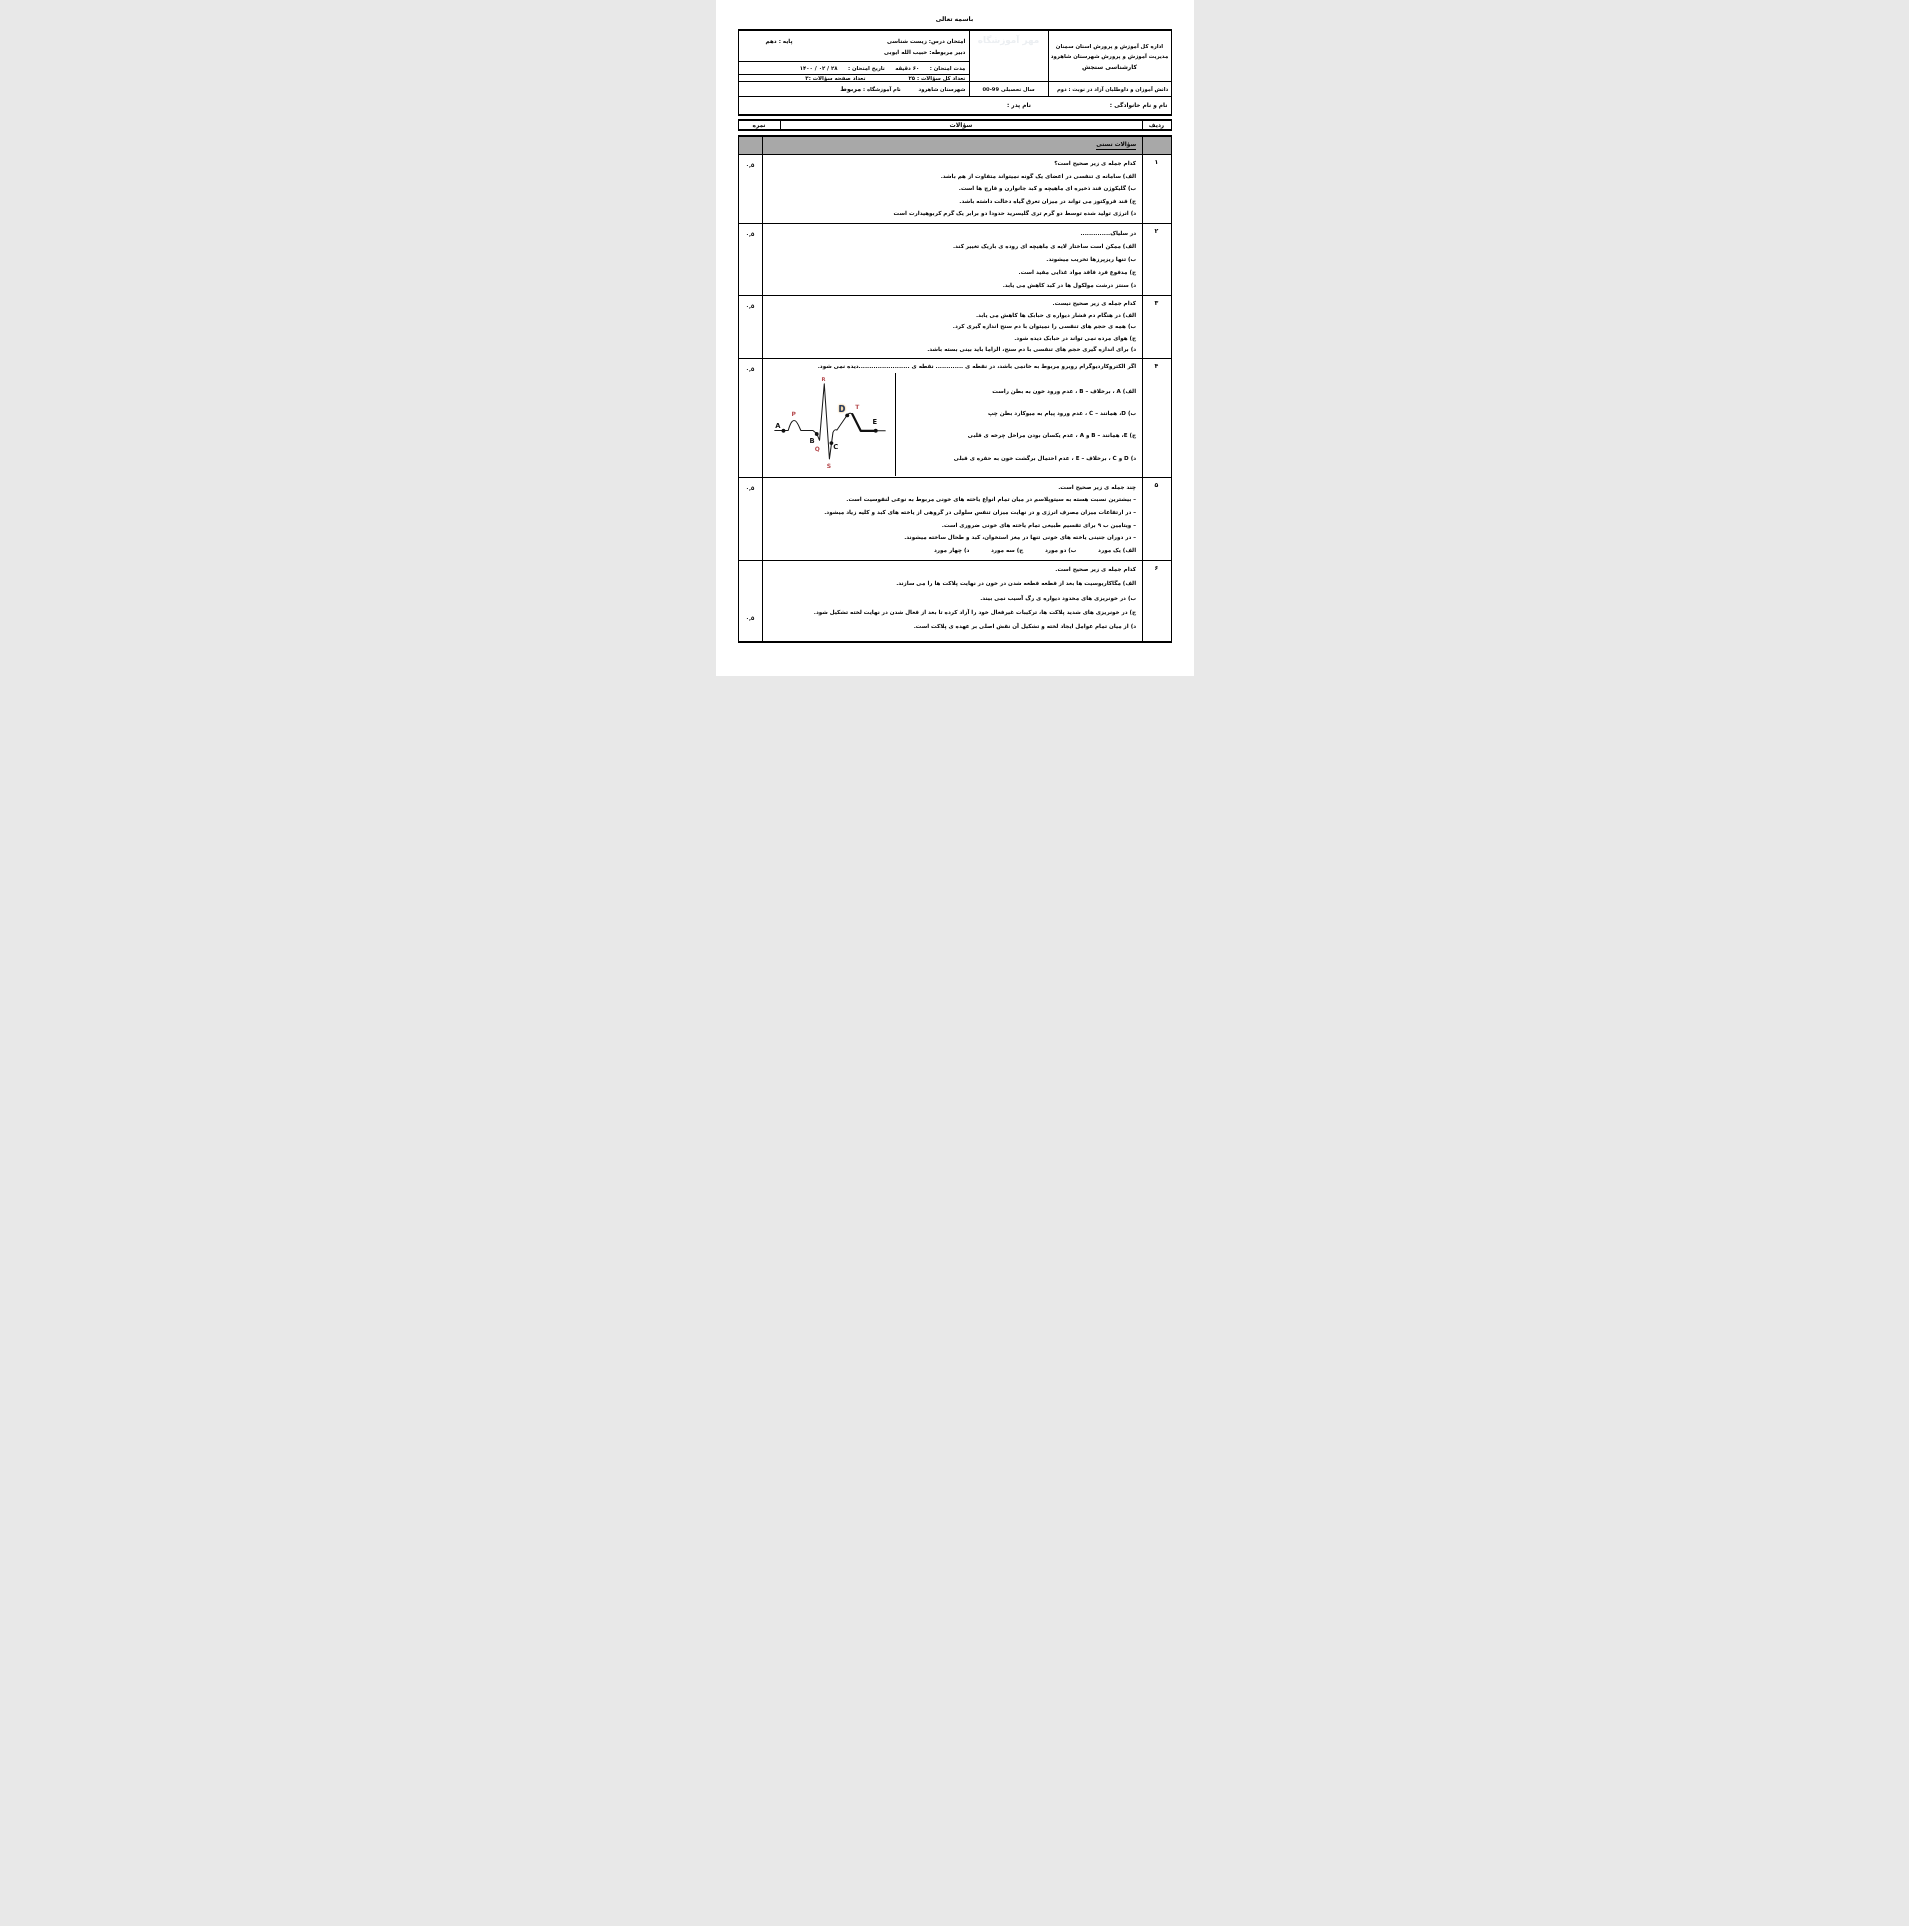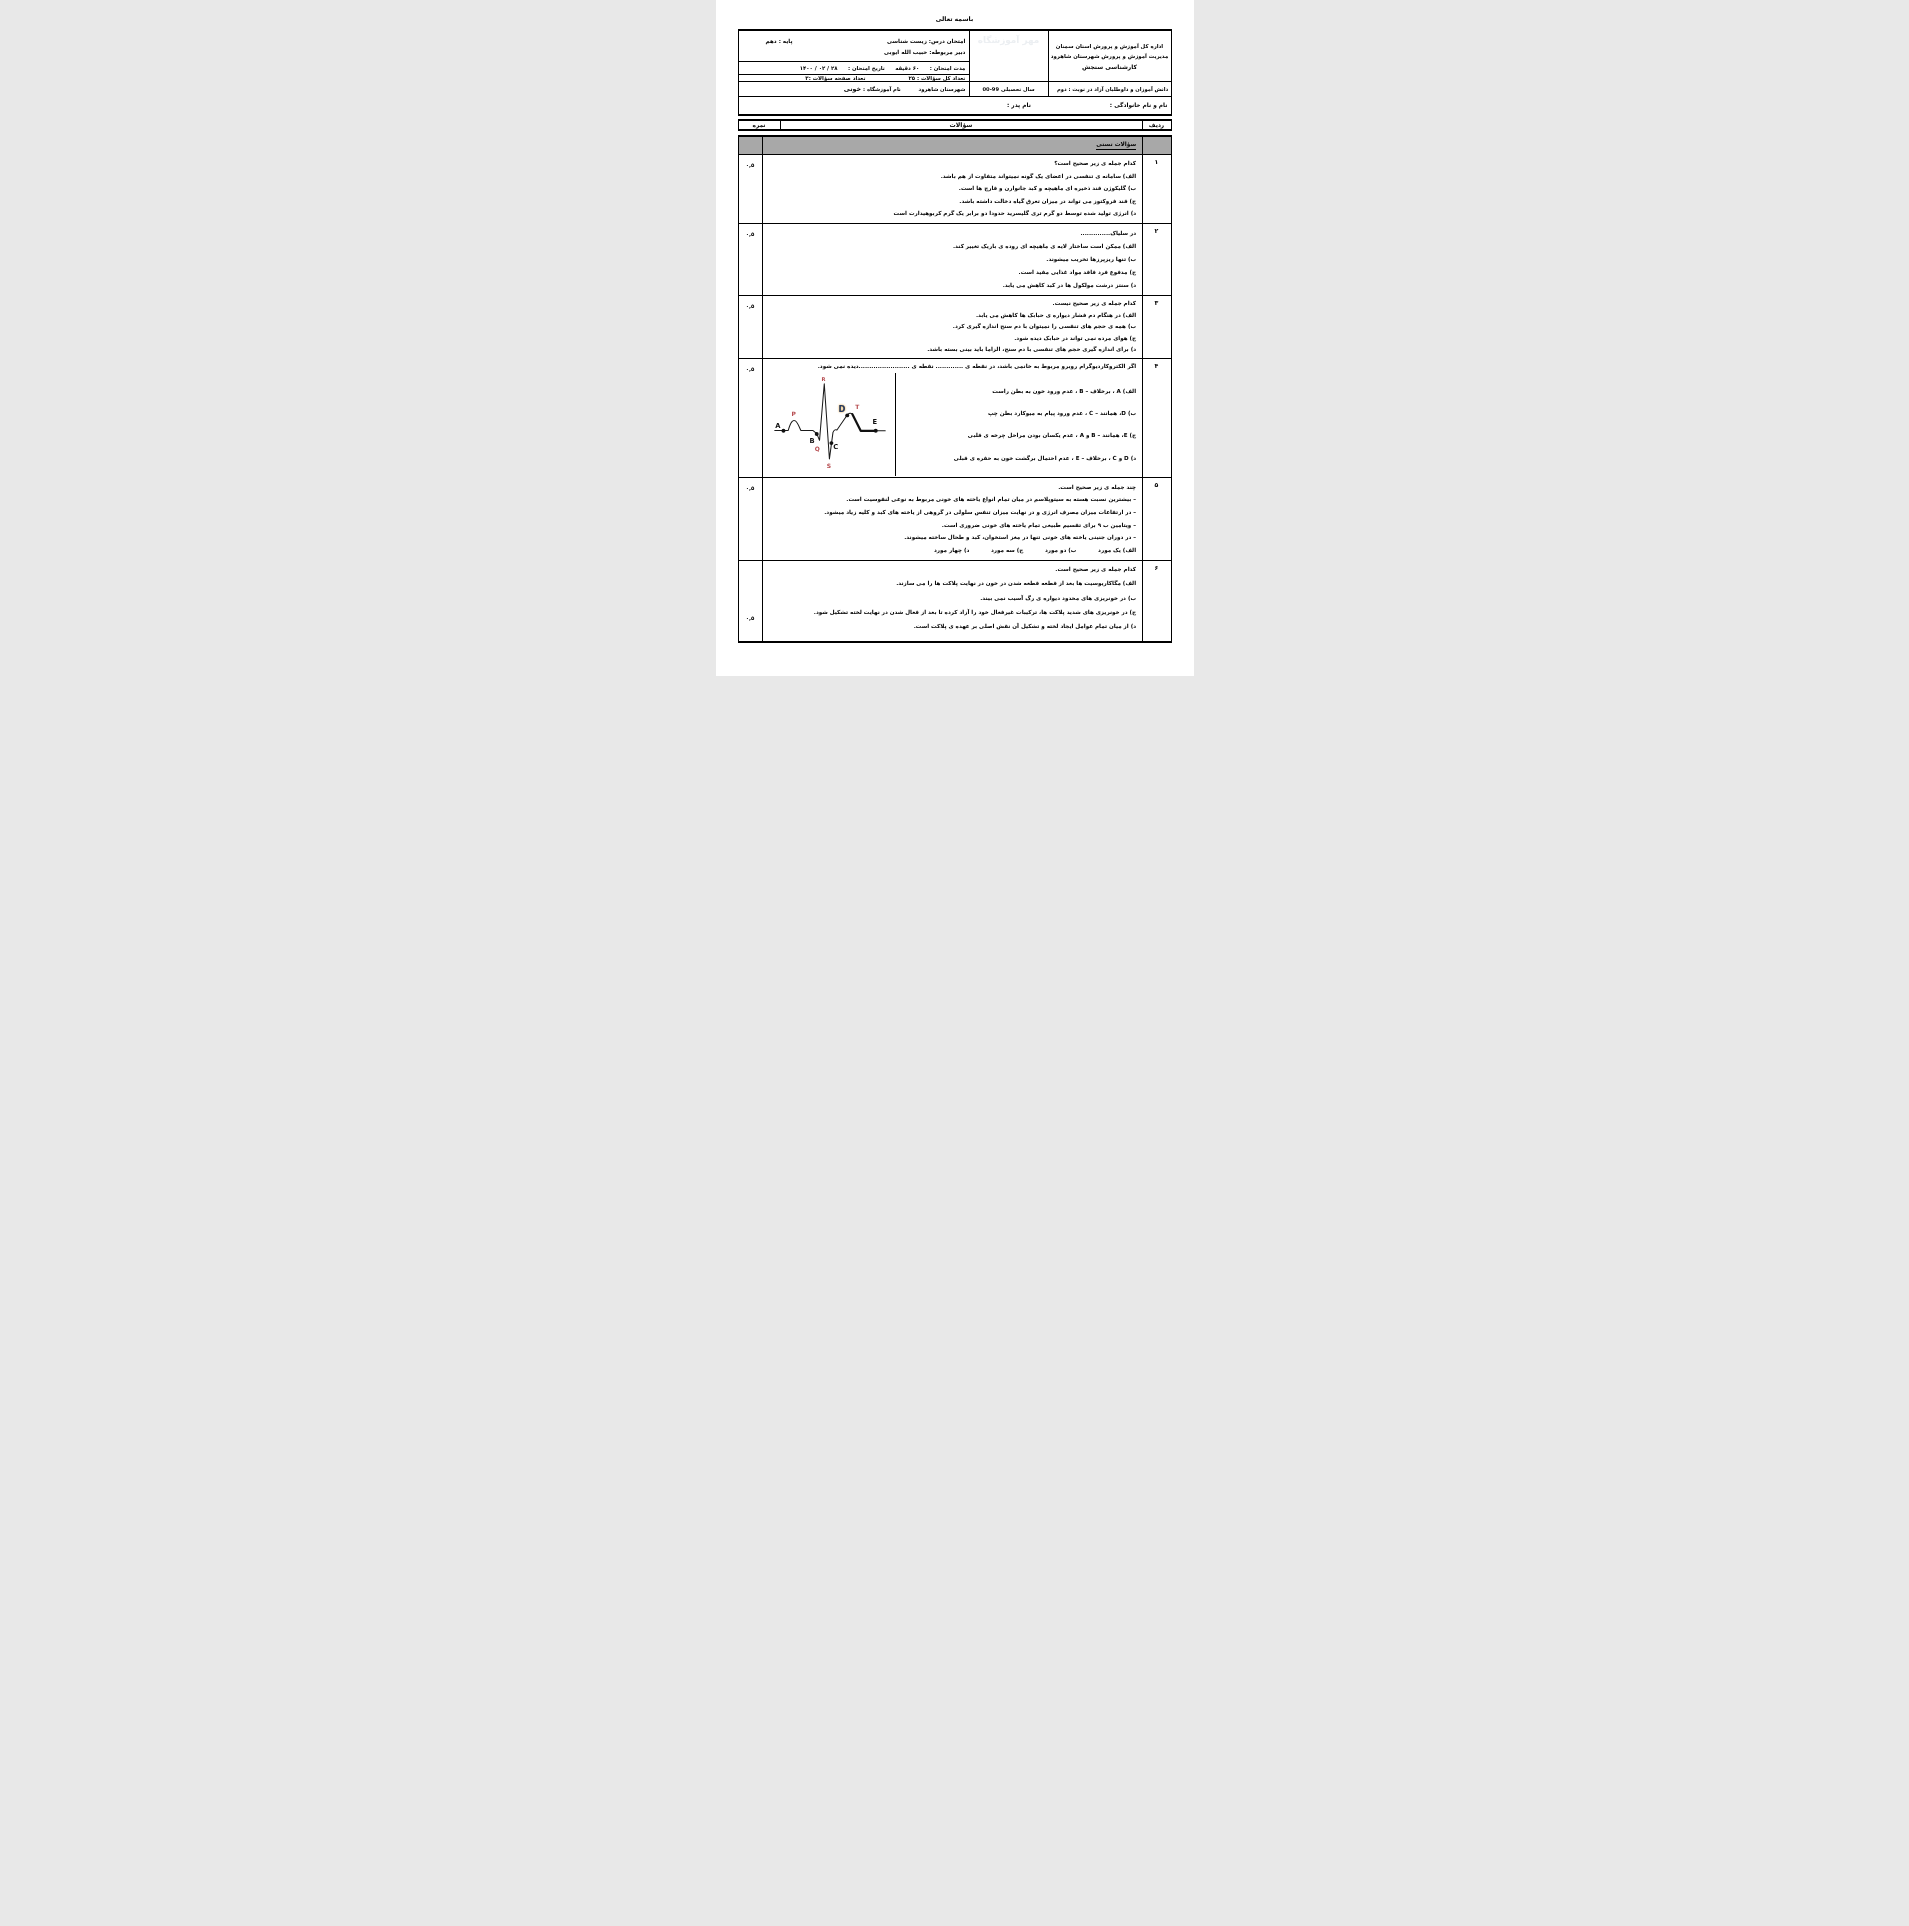--- a/index.html
+++ b/index.html
@@ -112,21 +112,21 @@
           </div>
         </div>
       </div>
       <div class="hdr-row4">
         <div class="r4-a">دانش آموزان و داوطلبان آزاد در نوبت : دوم</div>
         <div class="r4-b">سال تحصیلی 99-00</div>
         <div class="r4-c">
           <span>شهرستان شاهرود</span>
           <span>
             <span>نام آموزشگاه :</span>
-            <span class="school-name">خونی</span>
+            <span class="school-name">مربوط</span>
           </span>
         </div>
       </div>
       <div class="hdr-row5">
         <span>نام و نام خانوادگی   :</span>
         <span>نام پدر :</span>
       </div>
     </div>
 
     <div class="banner">

